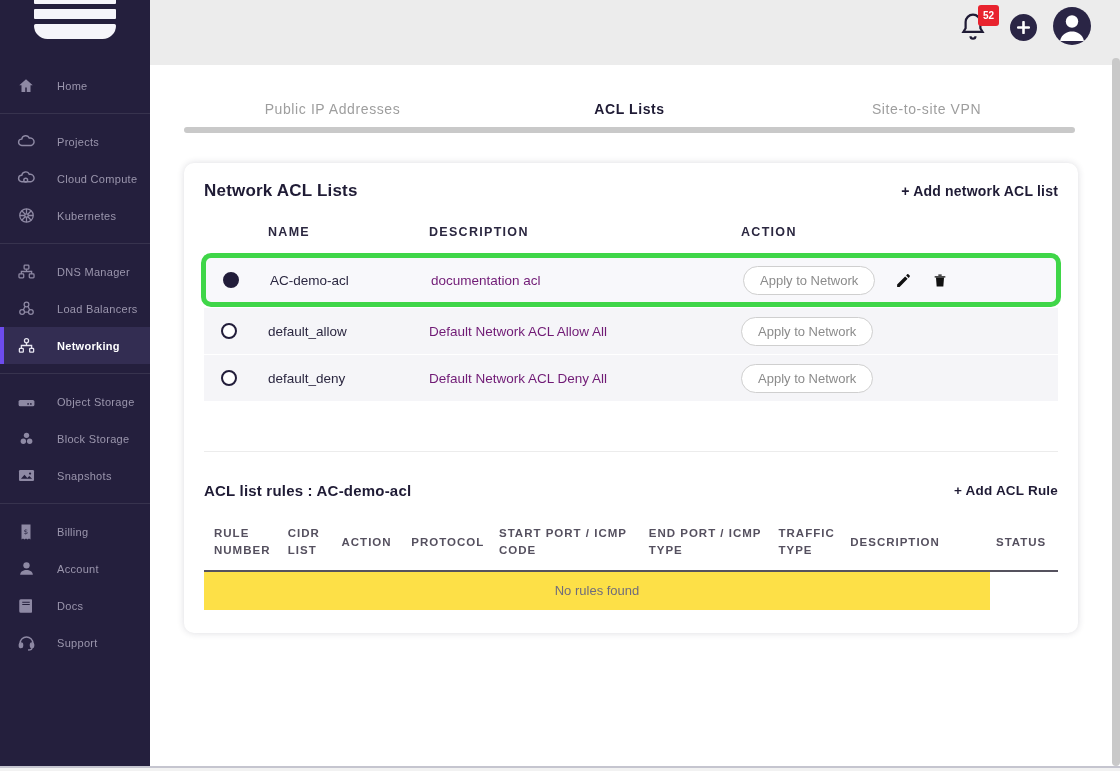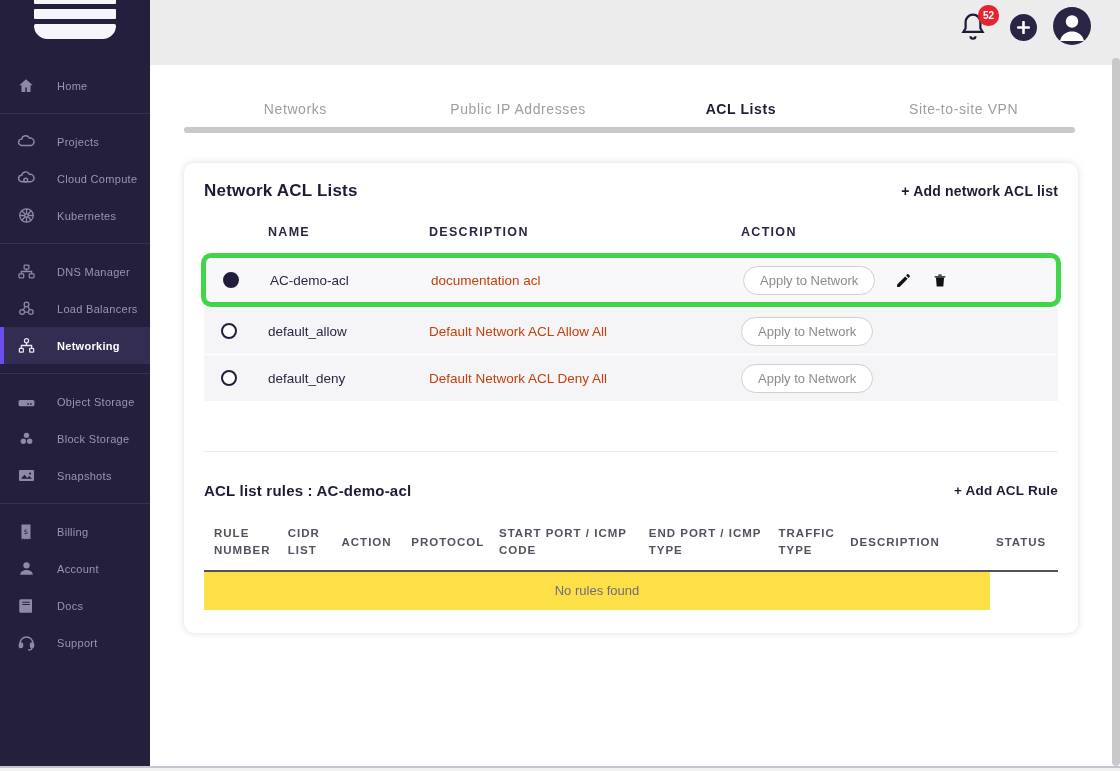--- a/index.html
+++ b/index.html
@@ -24,21 +24,21 @@
   .nav-item.active::before { content:""; position:absolute; left:0; top:0; bottom:0;
     width:4px; background:#6d4ced; }
   .nav-item.active .nlabel { color:#ffffff; font-weight:bold; }
   .nav-item.active .nicon { color:#e8e6f2; }
 
   
   .topbar { position:absolute; left:150px; top:0; width:970px; height:65px;
     background:#ececec; }
   .bell-wrap { position:absolute; left:808px; top:11px; width:34px; height:34px; cursor:pointer; }
   .badge { position:absolute; left:828px; top:5px; min-width:21px; height:21px;
-    background:#e8232e; border-radius:10px; color:#fff; font-size:10px; font-weight:bold;
+    background:#e8232e; border-radius:3px; color:#fff; font-size:10px; font-weight:bold;
     display:flex; align-items:center; justify-content:center; padding:0 4px; z-index:2; }
   .plus-btn { position:absolute; left:860px; top:14px; width:27px; height:27px;
     border-radius:50%; background:#2a2545; display:flex; align-items:center;
     justify-content:center; cursor:pointer; }
   .avatar { position:absolute; left:903px; top:7px; width:38px; height:38px;
     border-radius:50%; background:#2a2545; overflow:hidden; display:flex;
     align-items:flex-end; justify-content:center; cursor:pointer; }
 
   
   .content { position:absolute; left:150px; top:65px; width:970px; height:701px; background:#fff; }
@@ -65,21 +65,21 @@
   .t1-header .th.action { padding-left:15px; }
   .t1-rows { margin-top:12px; }
   .t1-row { height:46px; background:#f5f5f8; margin-bottom:1px; }
   .t1-row.highlight { height:54px; background:#f8f8fb; border:5px solid #3fd648;
     border-radius:10px; margin:-2px -3px 1px -3px; }
   .cell-radio { display:flex; justify-content:center; }
   .radio { width:16px; height:16px; border-radius:50%; border:2px solid #221d3a;
     background:#fff; cursor:pointer; }
   .radio.checked { background:#221d3a; }
   .cell-name { font-size:13.5px; color:#2b2740; padding-left:14px; }
-  .cell-desc { font-size:13.5px; color:#c2410c; padding-left:15px; }
+  .cell-desc { font-size:13.5px; color:#701a75; padding-left:15px; }
   .cell-action { display:flex; align-items:center; padding-left:15px; }
   .apply-btn { background:#fff; border:1px solid #cfcfcf; border-radius:16px;
     color:#8b8b8b; font-size:13px; padding:6px 16px; cursor:pointer;
     font-family:"Liberation Sans", sans-serif; }
   .row-icon { margin-left:20px; cursor:pointer; color:#111; display:flex; align-items:center; }
 
   .section-divider { border:none; border-top:1px solid #ececec; margin-top:50px; }
   .section-head { display:flex; justify-content:space-between; align-items:center; margin-top:30px; }
   .section-title { font-size:15px; font-weight:bold; color:#1f1b35; letter-spacing:0.2px; }
   .add-link.small { font-size:13.5px; }
@@ -283,21 +283,20 @@
     <svg width="38" height="38" viewBox="0 0 38 38">
       <circle cx="19" cy="14.5" r="6.2" fill="#fff"></circle>
       <path d="M7 34c1.5-7 7-9.5 12-9.5S29.5 27 31 34z" fill="#fff"></path>
     </svg>
   </div>
 </div>
 
 <div class="content">
 
   <div class="tabs">
-    <div class="tab">Networks</div>
     <div class="tab">Public IP Addresses</div>
     <div class="tab active">ACL Lists</div>
     <div class="tab">Site-to-site VPN</div>
   </div>
   <div class="tab-track"></div>
 
   <div class="card">
 
     <div class="card-head">
       <div class="card-title">Network ACL Lists</div>

